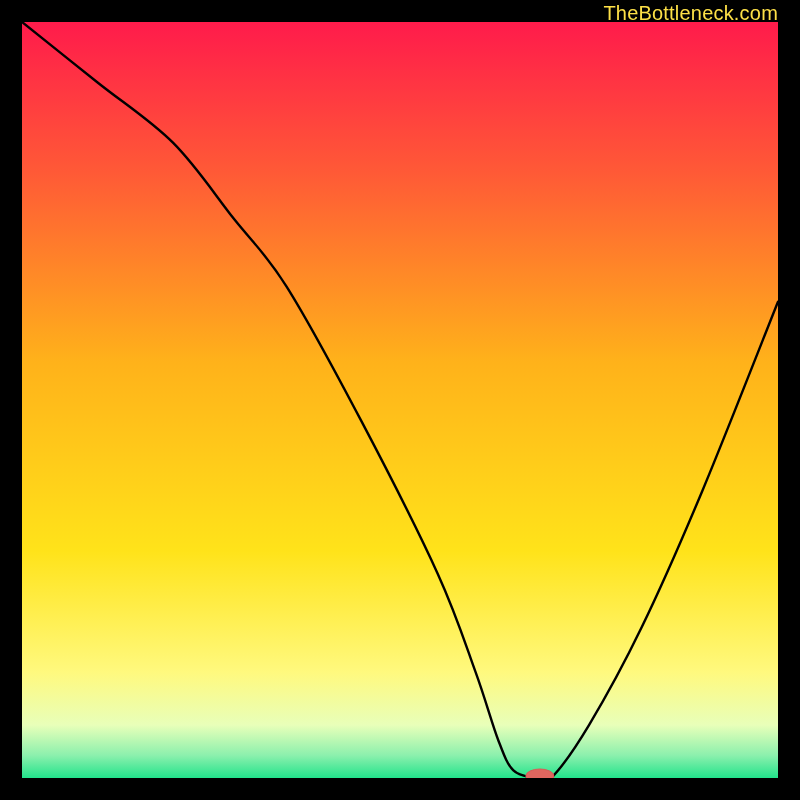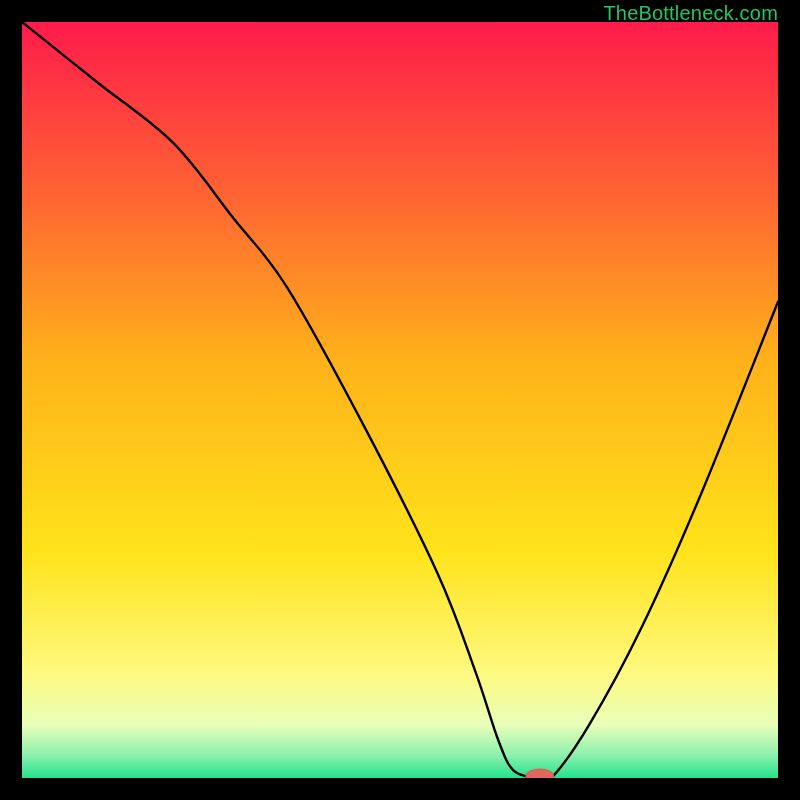--- a/index.html
+++ b/index.html
@@ -15,21 +15,21 @@
     position: relative;
     width: 800px;
     height: 800px;
     box-sizing: border-box;
     border: 22px solid #000;
   }
   .attribution {
     position: absolute;
     top: -20px;
     right: 0;
-    color: #22c55e;
+    color: #fde047;
     font-size: 20px;
     font-weight: 500;
     letter-spacing: 0.2px;
   }
   .plot {
     position: absolute;
     inset: 0;
   }
   svg {
     display: block;

